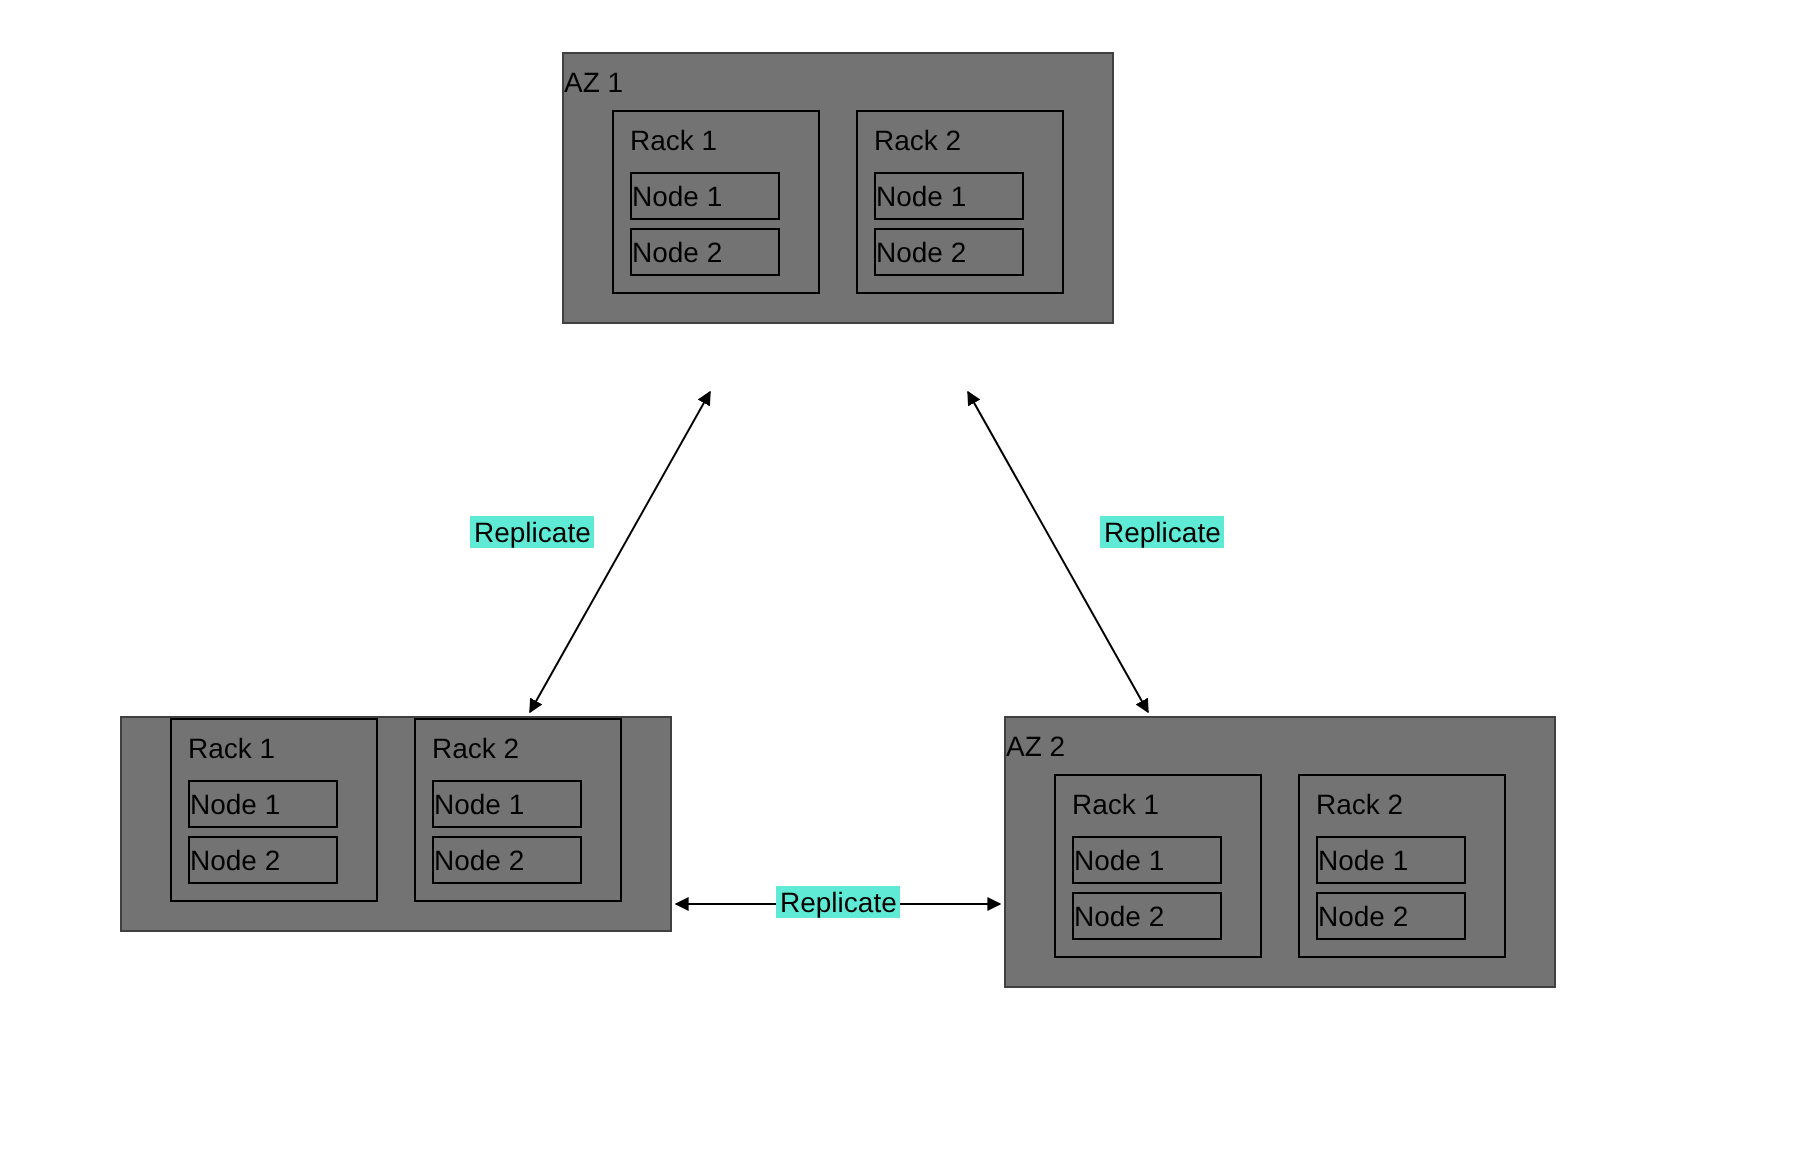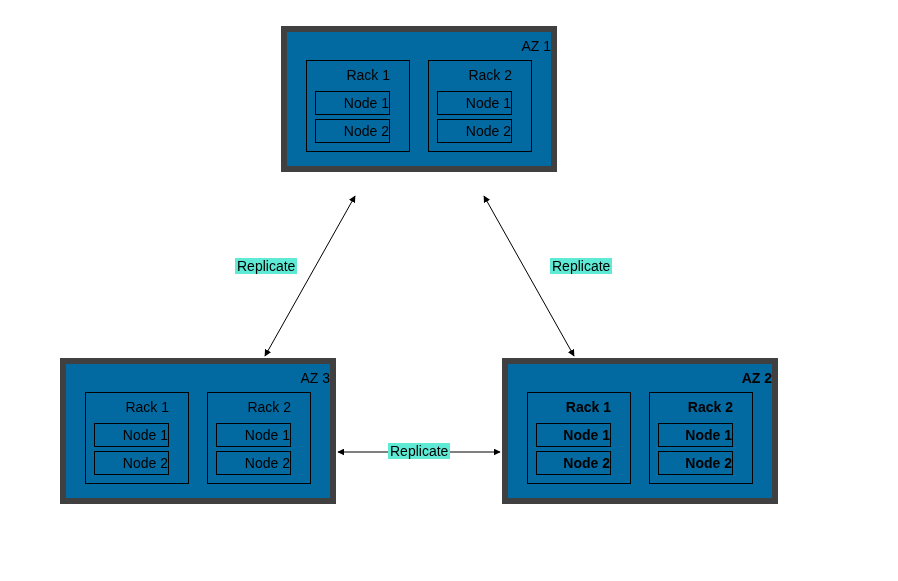--- a/index.html
+++ b/index.html
@@ -8,24 +8,24 @@
     width: 898px;
     height: 581px;
     background: #fff;
     font-family: "Segoe UI", Arial, sans-serif;
     font-size: 14px;
     color: #000;
     position: relative;
   }
   .az-box {
     position: absolute;
-    border: 6px solid #404040;
-    background: #0369a1;
+    border: 1px solid #404040;
+    background: #737373;
     box-sizing: border-box;
-    text-align: right;
+    text-align: left;
   }
   .az-title {
     padding-top: 6px;
     padding-bottom: 6px;
   }
   .racks {
     display: flex;
     justify-content: center;
     gap: 18px;
     padding: 0 14px 14px 14px;
@@ -74,36 +74,35 @@
     </div>
     <div class="rack">
       <div class="rack-title">Rack 2</div>
       <div class="node">Node 1</div>
       <div class="node">Node 2</div>
     </div>
   </div>
 </div>
 
 <div class="az-box" style="left:60px; top:358px; width:276px;">
-  <div class="az-title">AZ 3</div>
   <div class="racks">
     <div class="rack">
       <div class="rack-title">Rack 1</div>
       <div class="node">Node 1</div>
       <div class="node">Node 2</div>
     </div>
     <div class="rack">
       <div class="rack-title">Rack 2</div>
       <div class="node">Node 1</div>
       <div class="node">Node 2</div>
     </div>
   </div>
 </div>
 
-<div class="az-box" style="left:502px; top:358px; width:276px;font-weight:bold;">
+<div class="az-box" style="left:502px; top:358px; width:276px;">
   <div class="az-title">AZ 2</div>
   <div class="racks">
     <div class="rack">
       <div class="rack-title">Rack 1</div>
       <div class="node">Node 1</div>
       <div class="node">Node 2</div>
     </div>
     <div class="rack">
       <div class="rack-title">Rack 2</div>
       <div class="node">Node 1</div>

